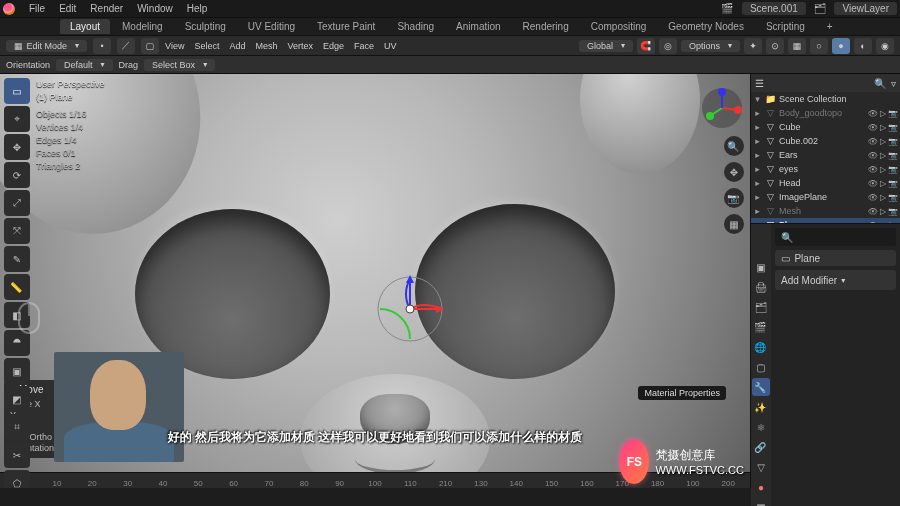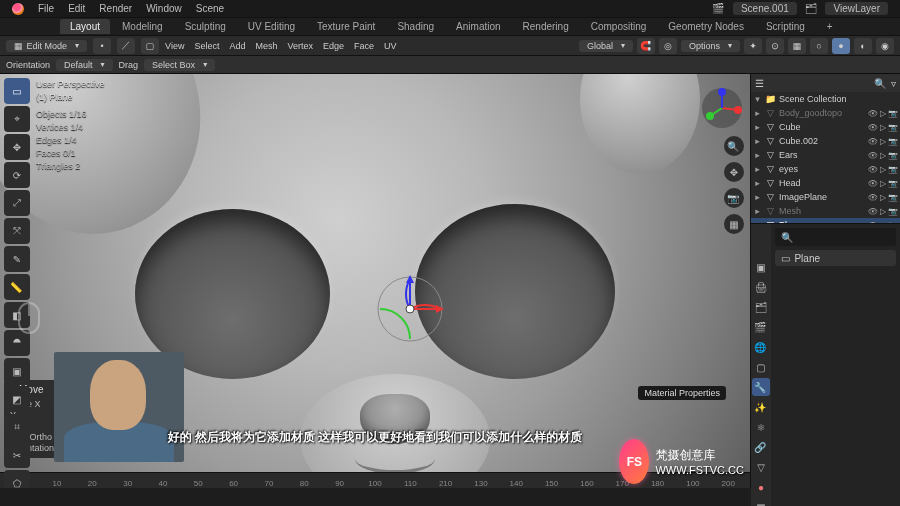--- a/index.html
+++ b/index.html
@@ -1,19 +1,19 @@
 <!DOCTYPE html>
 <html><head>
 <meta charset="utf-8">
 <style>
   * { margin: 0; padding: 0; box-sizing: border-box; font-family: -apple-system, "Segoe UI", sans-serif; }
   html, body { width: 900px; height: 506px; overflow: hidden; background: #232323; color: #ccc; font-size: 10px; user-select: none; }
 
   
-  .topbar { height: 18px; background: #1a1a1a; color: #bfbfbf; display: flex; align-items: center; padding: 0 12px; gap: 14px; border-bottom: 1px solid #111; }
+  .topbar { height: 18px; background: #1a1a1a; color: #bfbfbf; display: flex; align-items: center; padding: 0 3px; gap: 14px; border-bottom: 1px solid #111; }
   .topbar .blender-logo { width: 12px; height: 12px; border-radius: 50%; background: radial-gradient(circle at 40% 35%, #f58 0 30%, #f9a 50%, #e57a18 60%); }
   .topbar span { cursor: default; }
   .topbar .right { margin-left: auto; display: flex; gap: 8px; align-items: center; }
   .pill { background: #333; padding: 1px 8px; border-radius: 3px; }
 
   
   .workspacebar { height: 18px; background: #1e1e1e; display: flex; align-items: center; padding-left: 60px; gap: 2px; border-bottom: 1px solid #111; }
   .wtab { padding: 2px 10px; color: #aaa; border-radius: 3px 3px 0 0; }
   .wtab.active { background: #3a3a3a; color: #eee; }
 
@@ -118,21 +118,21 @@
 </style>
 </head>
 <body>
 
 <div class="topbar">
   <div class="blender-logo"></div>
   <span>File</span>
   <span>Edit</span>
   <span>Render</span>
   <span>Window</span>
-  <span>Scene</span>
+  <span>Help</span>
   <div class="right">
     <span>🎬</span>
     <span class="pill">Scene.001</span>
     <span>🗂</span>
     <span class="pill">ViewLayer</span>
   </div>
 </div>
 
 <div class="workspacebar">
   <div class="wtab active">Layout</div>
@@ -465,18 +465,19 @@
       </div>
       <div class="propbody">
         <div class="searchfield">
           <span>🔍</span>
           <span placeholder=""></span>
         </div>
         <div class="propheader">
           <span>▭</span>
           <span>Plane</span>
         </div>
+        <div class="prop-dd dd">Add Modifier</div>
       </div>
     </div>
   </div>
 </div>
 
 <div class="statusbar"></div>
 
 </body></html>

